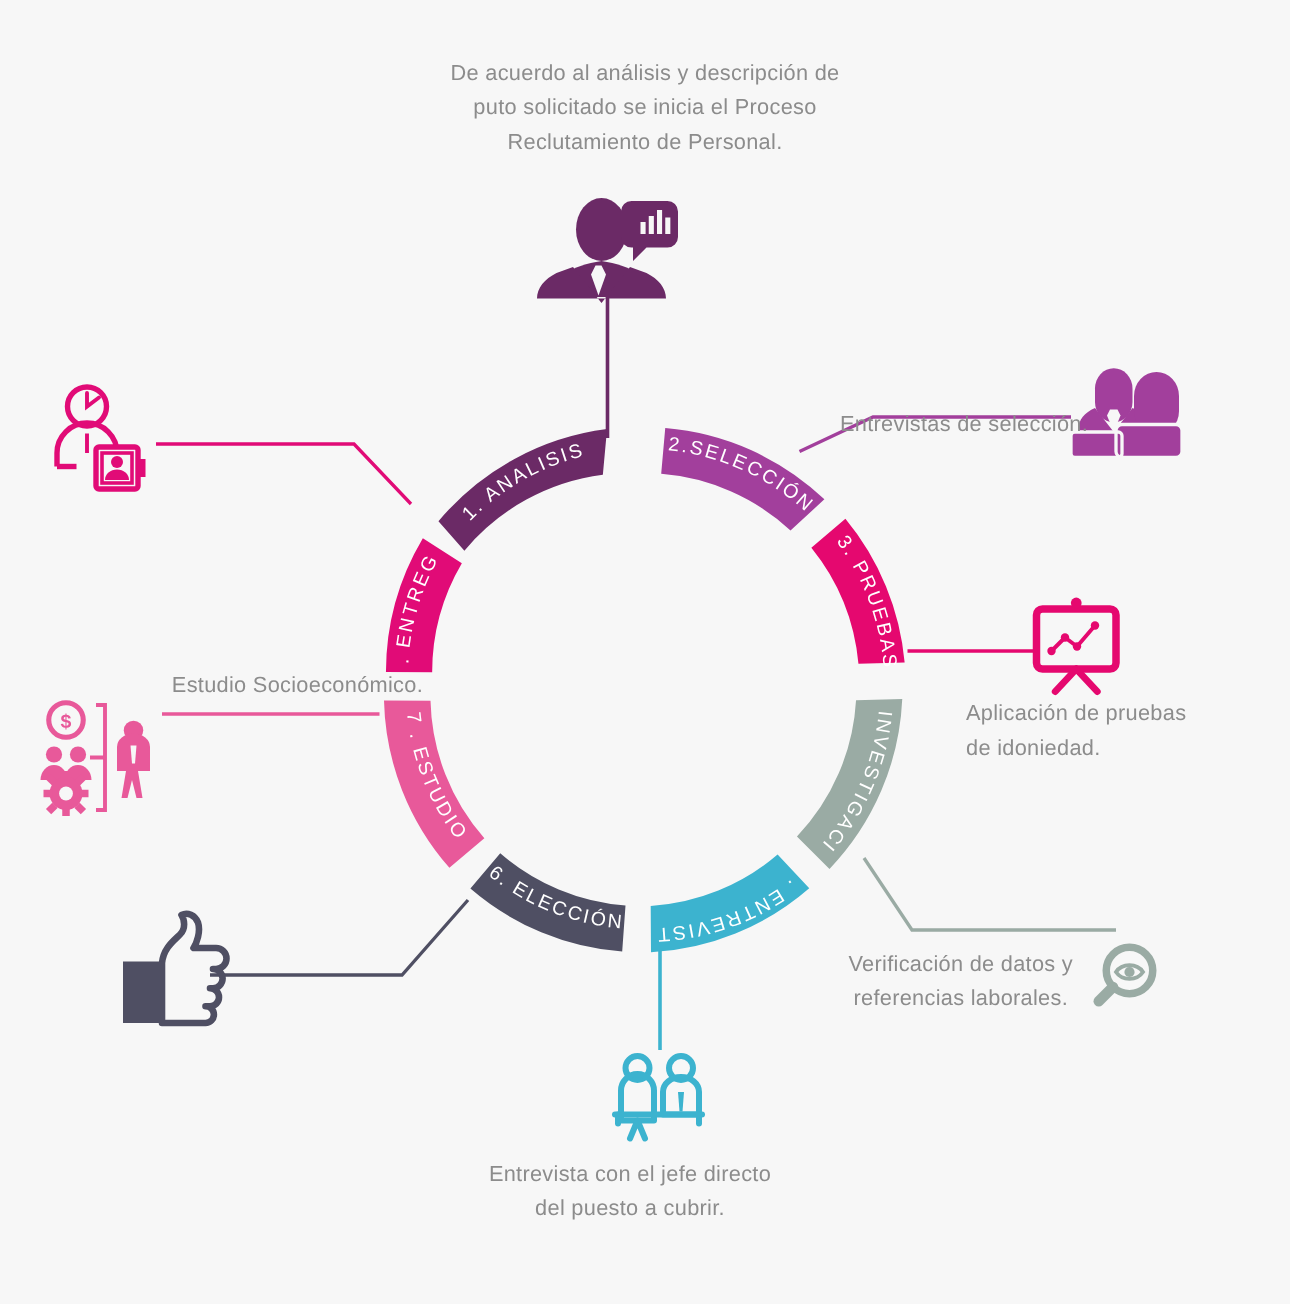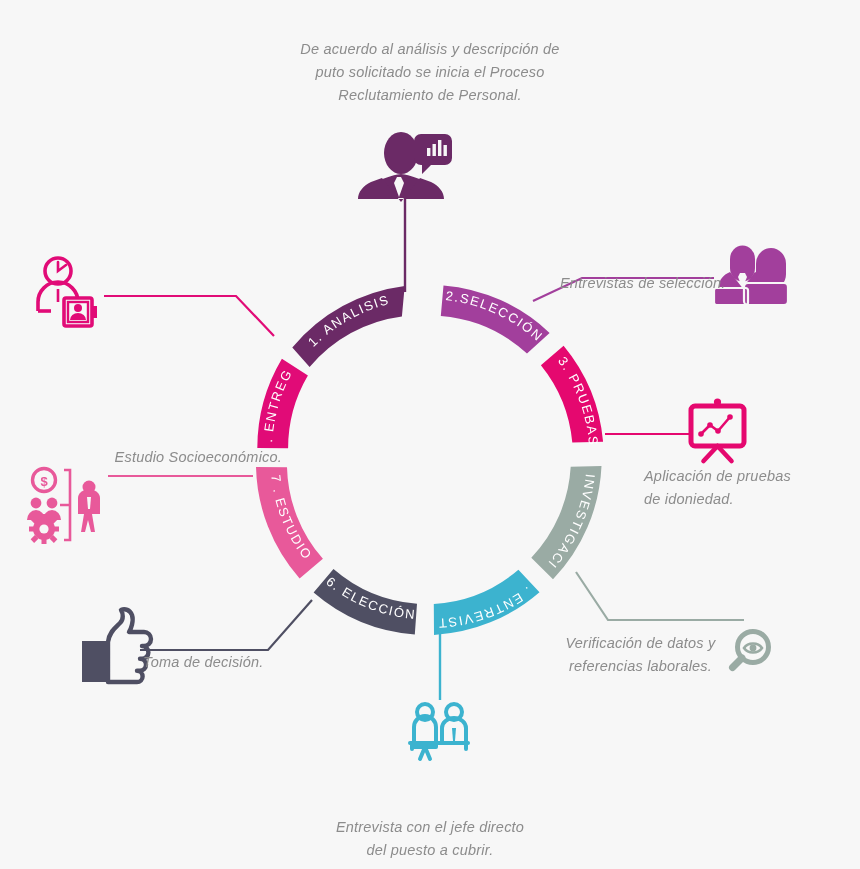--- a/index.html
+++ b/index.html
@@ -29,34 +29,33 @@
     display: block;
   }
   .cap-text {
     position: absolute;
     color: #8c8c8c;
     font-size: 14.5px;
     line-height: 23px;
     font-family: "Liberation Sans", sans-serif;
     letter-spacing: 0.2px;
     white-space: pre-line;
-    font-style: italic;
   }
   .cap-center { text-align: center; }
   .cap-left { text-align: left; }
 
   
   #cap-top      { left: 280px; top: 38px;  width: 300px; }
   #cap-entrega  { left: 30px;  top: 238px; width: 240px; }
   #cap-seleccion{ left: 560px; top: 232px; width: 260px; margin-top: 40px; }
   #cap-pruebas  { left: 644px; top: 465px; width: 180px; }
   #cap-estudio  { left: 32px;  top: 446px; width: 250px; text-align: right; }
   #cap-verif    { left: 548px; top: 632px; width: 185px; }
   #cap-decision { left: 143px; top: 651px; width: 180px; }
-  #cap-entrevista{left: 320px; top: 772px; width: 220px; margin-top: 44px; }
+  #cap-entrevista{left: 310px; top: 772px; width: 220px; }
 
   .arc-label {
     font-family: "Liberation Sans", sans-serif;
     font-size: 13px;
     fill: #ffffff;
     letter-spacing: 1.6px;
   }
 </style>
 </head>
 <body>
@@ -293,18 +292,17 @@
   <div id="cap-seleccion" class="cap-text cap-left">Entrevistas de selección.</div>
 
   <div id="cap-pruebas" class="cap-text cap-left">Aplicación de pruebas
 de idoniedad.</div>
 
   <div id="cap-estudio" class="cap-text cap-left">Estudio Socioeconómico.</div>
 
   <div id="cap-verif" class="cap-text cap-center">Verificación de datos y
 referencias laborales.</div>
 
-  <div id="cap-decision" class="cap-text cap-left">Toma de decisión.</div>
 
   <div id="cap-entrevista" class="cap-text cap-center">Entrevista con el jefe directo
 del puesto a cubrir.</div>
 
 </div>
 
 </body></html>

